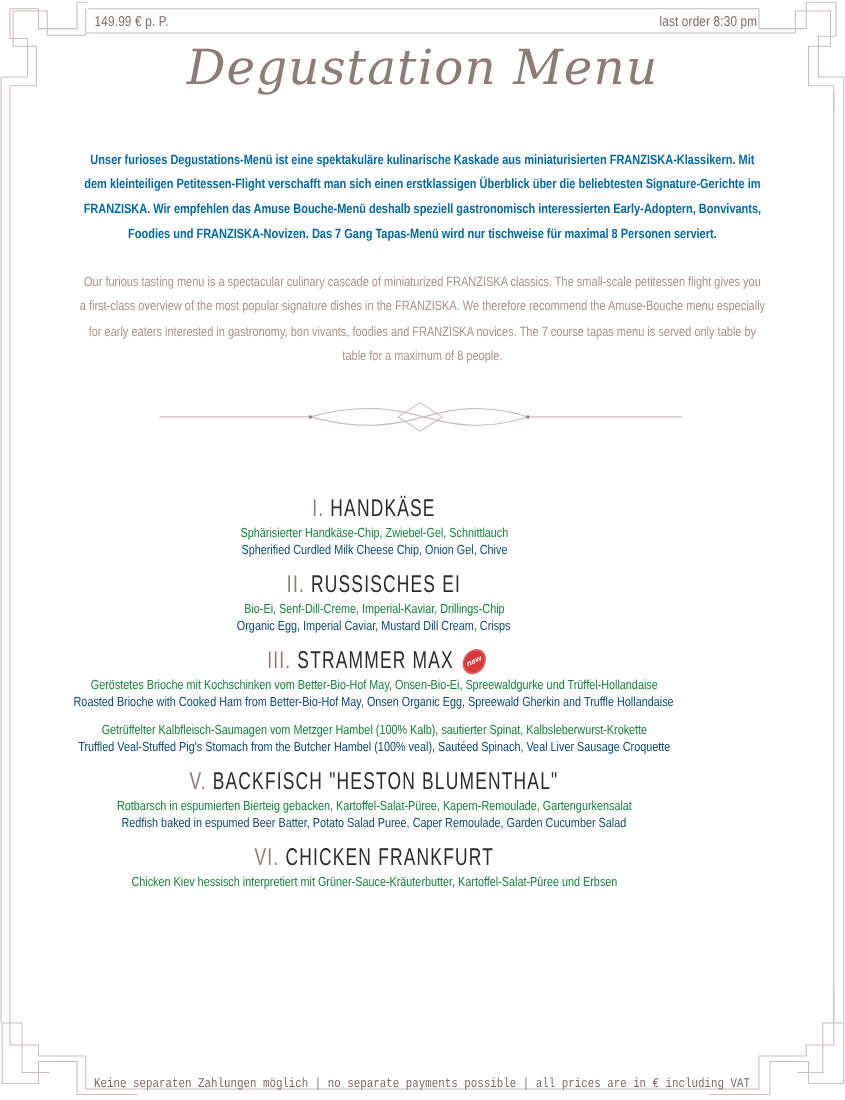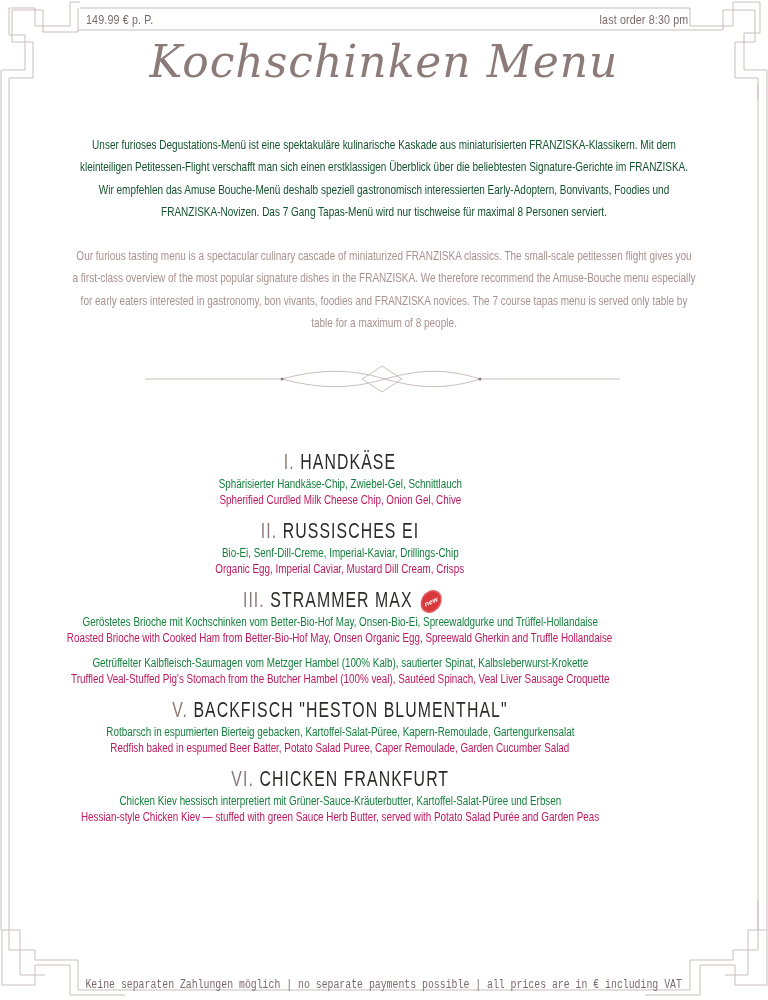--- a/index.html
+++ b/index.html
@@ -54,21 +54,21 @@
       font-size: 12.2px;
       line-height: 22.3px;
     }
     .intro .inner {
       display: inline-block;
       width: 760px;
       margin-left: -66px;
       transform: scaleX(0.82);
       transform-origin: center;
     }
-    .intro-de { top: 134px; color: #14532d; }
+    .intro-de { top: 134px; color: #0369a1; font-weight: bold; }
     .intro-en { top: 245px; color: #a8928e; }
 
     .divider {
       position: absolute;
       top: 364px;
       left: 140px;
       width: 490px;
       height: 30px;
     }
 
@@ -104,21 +104,21 @@
       line-height: 16px;
       white-space: nowrap;
       display: block;
     }
     .dish-de span, .dish-en span {
       display: inline-block;
       transform: scaleX(0.82);
       transform-origin: center;
     }
     .dish-de { color: #15803d; }
-    .dish-en { color: #be185d; }
+    .dish-en { color: #0c4a6e; }
 
     .new-badge {
       display: inline-block;
       width: 19px;
       height: 19px;
       border-radius: 50%;
       background: #d9373a;
       color: #ffffff;
       font-size: 7px;
       font-family: "Liberation Sans", sans-serif;
@@ -176,21 +176,21 @@
   <path d="M2,930 L20,930 L20,975 L45,975"></path>
 
   <path d="M767,930 L767,985 L735,985 L735,965 L700,965 L700,995 L645,995"></path>
   <path d="M758,900 L758,950 L733,950 L733,960 L690,960 L690,990 L645,990"></path>
   <path d="M767,930 L748,930 L748,975 L725,975"></path>
 </svg>
 
 <div class="top-left-info">149.99 € p. P.</div>
 <div class="top-right-info">last order 8:30 pm</div>
 
-<div class="title">Kochschinken Menu</div>
+<div class="title">Degustation Menu</div>
 
 <div class="intro intro-de">
   <span class="inner">Unser furioses Degustations-Menü ist eine spektakuläre kulinarische Kaskade aus miniaturisierten FRANZISKA-Klassikern. Mit dem kleinteiligen Petitessen-Flight verschafft man sich einen erstklassigen Überblick über die beliebtesten Signature-Gerichte im FRANZISKA. Wir empfehlen das Amuse Bouche-Menü deshalb speziell gastronomisch interessierten Early-Adoptern, Bonvivants, Foodies und FRANZISKA-Novizen. Das 7 Gang Tapas-Menü wird nur tischweise für maximal 8 Personen serviert.</span>
 </div>
 <div class="intro intro-en">
   <span class="inner">Our furious tasting menu is a spectacular culinary cascade of miniaturized FRANZISKA classics. The small-scale petitessen flight gives you a first-class overview of the most popular signature dishes in the FRANZISKA. We therefore recommend the Amuse-Bouche menu especially for early eaters interested in gastronomy, bon vivants, foodies and FRANZISKA novices. The 7 course tapas menu is served only table by table for a maximum of 8 people.</span>
 </div>
 
 <svg class="divider" viewBox="0 0 490 30" xmlns="http://www.w3.org/2000/svg" fill="none" stroke="#c9bebc" stroke-width="1">
   <line x1="5" y1="15" x2="140" y2="15"></line>
@@ -228,20 +228,19 @@
 
   <div class="dish">
     <div><span class="dish-title"><span class="dish-num">V.</span> <span>BACKFISCH "HESTON BLUMENTHAL"</span></span></div>
     <div class="dish-de"><span>Rotbarsch in espumierten Bierteig gebacken, Kartoffel-Salat-Püree, Kapern-Remoulade, Gartengurkensalat</span></div>
     <div class="dish-en"><span>Redfish baked in espumed Beer Batter, Potato Salad Puree, Caper Remoulade, Garden Cucumber Salad</span></div>
   </div>
 
   <div class="dish">
     <div><span class="dish-title"><span class="dish-num">VI.</span> <span>CHICKEN FRANKFURT</span></span></div>
     <div class="dish-de"><span>Chicken Kiev hessisch interpretiert mit Grüner-Sauce-Kräuterbutter, Kartoffel-Salat-Püree und Erbsen</span></div>
-    <div class="dish-en"><span>Hessian-style Chicken Kiev — stuffed with green Sauce Herb Butter, served with Potato Salad Purée and Garden Peas</span></div>
   </div>
 
 </div>
 
 <div class="footer">
   <span>Keine separaten Zahlungen möglich | no separate payments possible | all prices are in € including VAT</span>
 </div>
 
 </body></html>

